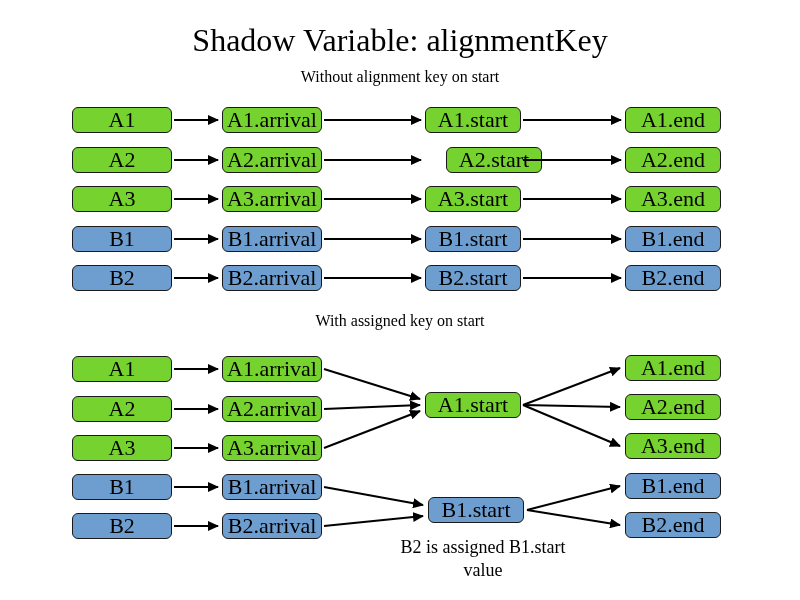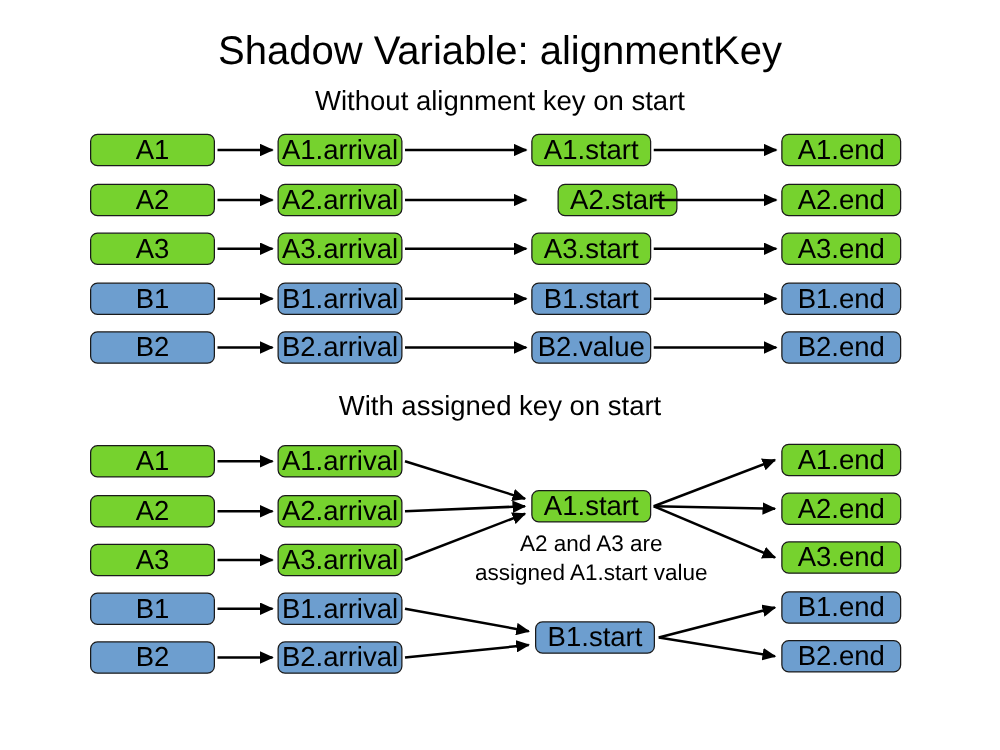--- a/index.html
+++ b/index.html
@@ -1,21 +1,21 @@
 <!DOCTYPE html>
 <html style="--green: #76d22e; --blue: #6d9ecf; --border: #1a1a1a;"><head>
 <meta charset="utf-8">
 <style>
   :root { --green:#76d22e; --blue:#6d9ecf; --border:#1a1a1a; }
   * { margin:0; padding:0; box-sizing:border-box; }
   body { background:#fff; }
   .canvas { position:relative; width:800px; height:600px; background:#ffffff;
-            font-family:Liberation Sans, sans-serif; color:#000; overflow:hidden; }
+            font-family:Liberation Serif, serif; color:#000; overflow:hidden; }
   .title { position:absolute; top:22px; left:0; width:100%; text-align:center; font-size:32px; }
-  .section-heading { position:absolute; left:0; width:100%; text-align:center; font-size:22px; }
+  .section-heading { position:absolute; left:0; width:100%; text-align:center; font-size:16px; }
   .box { position:absolute; height:26px; border:1px solid var(--border); border-radius:6px;
          display:flex; align-items:center; justify-content:center; font-size:22px; line-height:1; }
   .box[data-color="green"] { background:var(--green); }
   .box[data-color="blue"]  { background:var(--blue); }
   .note { position:absolute; text-align:center; font-size:18px; line-height:1.25; white-space:pre-line; }
   svg.arrows { position:absolute; left:0; top:0; pointer-events:none; }
   svg.arrows line { stroke:#000; stroke-width:2; }
 </style>
 </head>
 <body>
@@ -41,21 +41,21 @@
   <div class="box" style="left:425px;top:186px;width:96px" data-color="green">A3.start</div>
   <div class="box" style="left:625px;top:186px;width:96px" data-color="green">A3.end</div>
 
   <div class="box" style="left:72px;top:226px;width:100px" data-color="blue">B1</div>
   <div class="box" style="left:222px;top:226px;width:100px" data-color="blue">B1.arrival</div>
   <div class="box" style="left:425px;top:226px;width:96px" data-color="blue">B1.start</div>
   <div class="box" style="left:625px;top:226px;width:96px" data-color="blue">B1.end</div>
 
   <div class="box" style="left:72px;top:265px;width:100px" data-color="blue">B2</div>
   <div class="box" style="left:222px;top:265px;width:100px" data-color="blue">B2.arrival</div>
-  <div class="box" style="left:425px;top:265px;width:96px" data-color="blue">B2.value</div>
+  <div class="box" style="left:425px;top:265px;width:96px" data-color="blue">B2.start</div>
   <div class="box" style="left:625px;top:265px;width:96px" data-color="blue">B2.end</div>
 
   <div class="section-heading" style="top:312px">With assigned key on start</div>
 
   <div class="box" style="left:72px;top:356px;width:100px" data-color="green">A1</div>
   <div class="box" style="left:72px;top:396px;width:100px" data-color="green">A2</div>
   <div class="box" style="left:72px;top:435px;width:100px" data-color="green">A3</div>
   <div class="box" style="left:72px;top:474px;width:100px" data-color="blue">B1</div>
   <div class="box" style="left:72px;top:513px;width:100px" data-color="blue">B2</div>
 
@@ -67,22 +67,22 @@
 
   <div class="box" style="left:425px;top:392px;width:96px" data-color="green">A1.start</div>
   <div class="box" style="left:428px;top:497px;width:96px" data-color="blue">B1.start</div>
 
   <div class="box" style="left:625px;top:355px;width:96px" data-color="green">A1.end</div>
   <div class="box" style="left:625px;top:394px;width:96px" data-color="green">A2.end</div>
   <div class="box" style="left:625px;top:433px;width:96px" data-color="green">A3.end</div>
   <div class="box" style="left:625px;top:473px;width:96px" data-color="blue">B1.end</div>
   <div class="box" style="left:625px;top:512px;width:96px" data-color="blue">B2.end</div>
 
-  <div class="note" style="left:343px;top:424px;width:260px">A2 and A3 are
-assigned A1.start value</div>
+  <div class="note" style="left:353px;top:536px;width:260px">B2 is assigned B1.start
+value</div>
 
   <svg class="arrows" width="800" height="600">
     <defs>
       <marker id="arr" markerWidth="12" markerHeight="10" refX="10" refY="5" orient="auto" markerUnits="userSpaceOnUse">
         <path d="M0,0 L11,5 L0,10 Z" fill="#000"></path>
       </marker>
     </defs>
 
     <line x1="174" y1="120" x2="218" y2="120" marker-end="url(#arr)"></line>
     <line x1="324" y1="120" x2="421" y2="120" marker-end="url(#arr)"></line>

